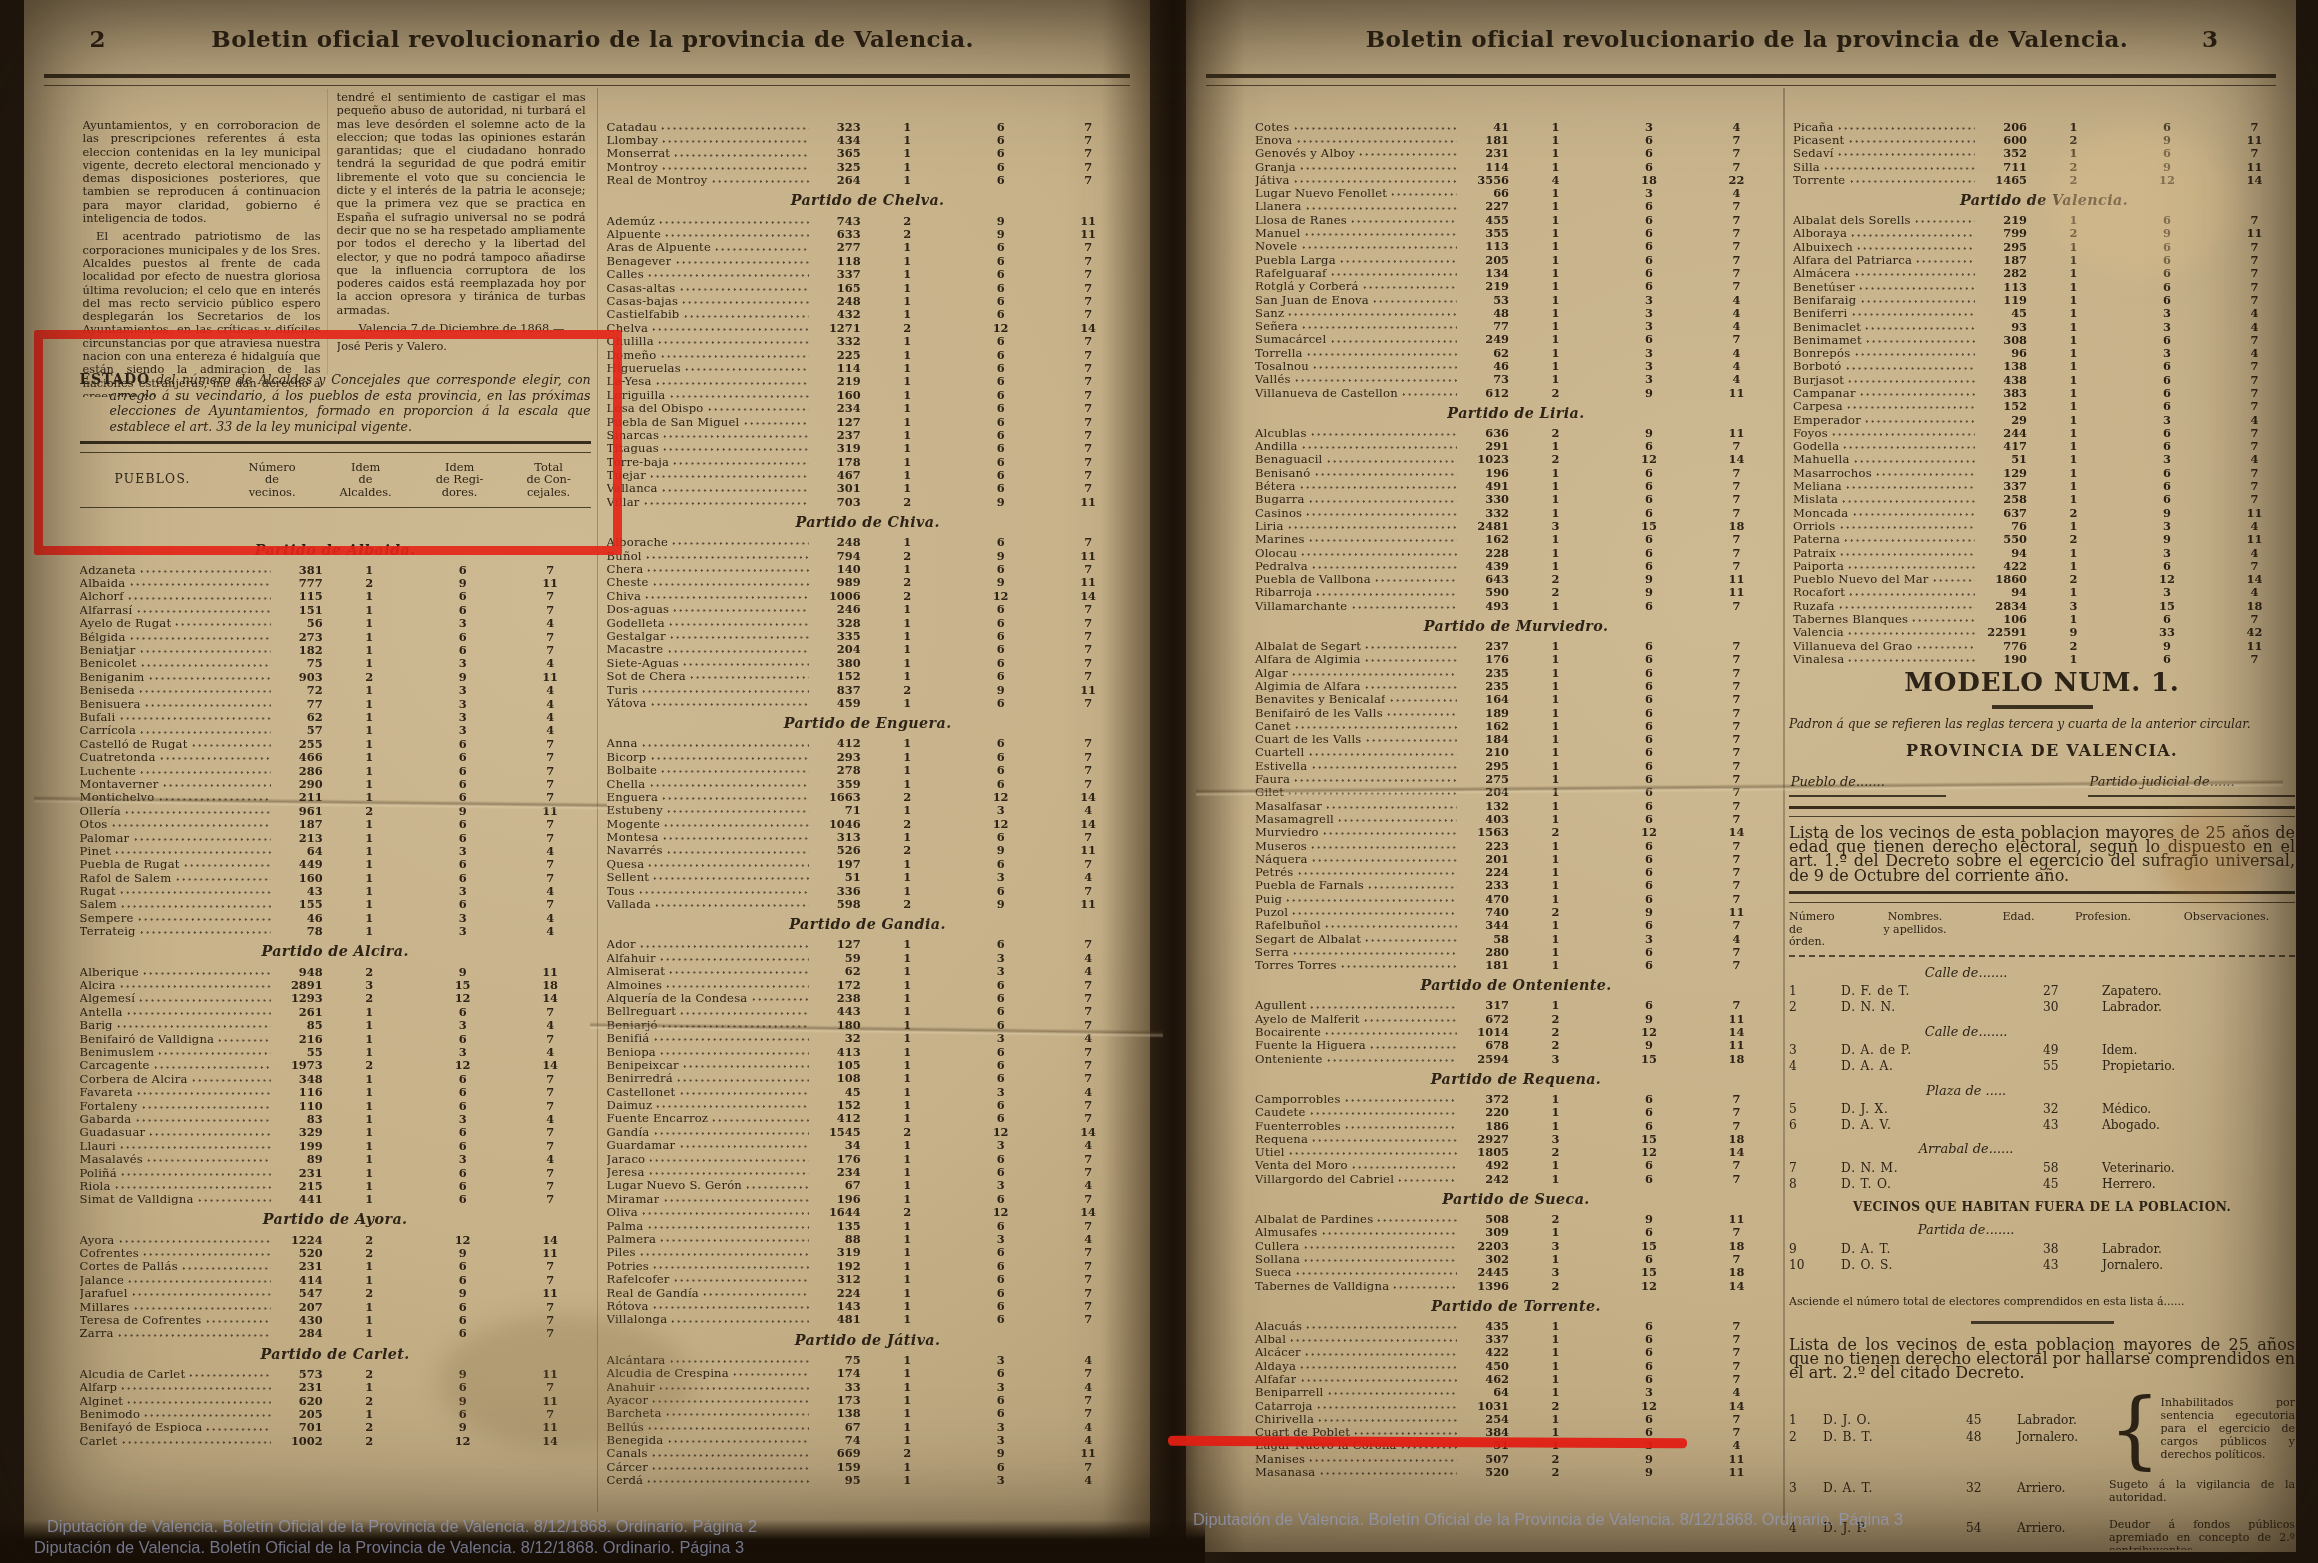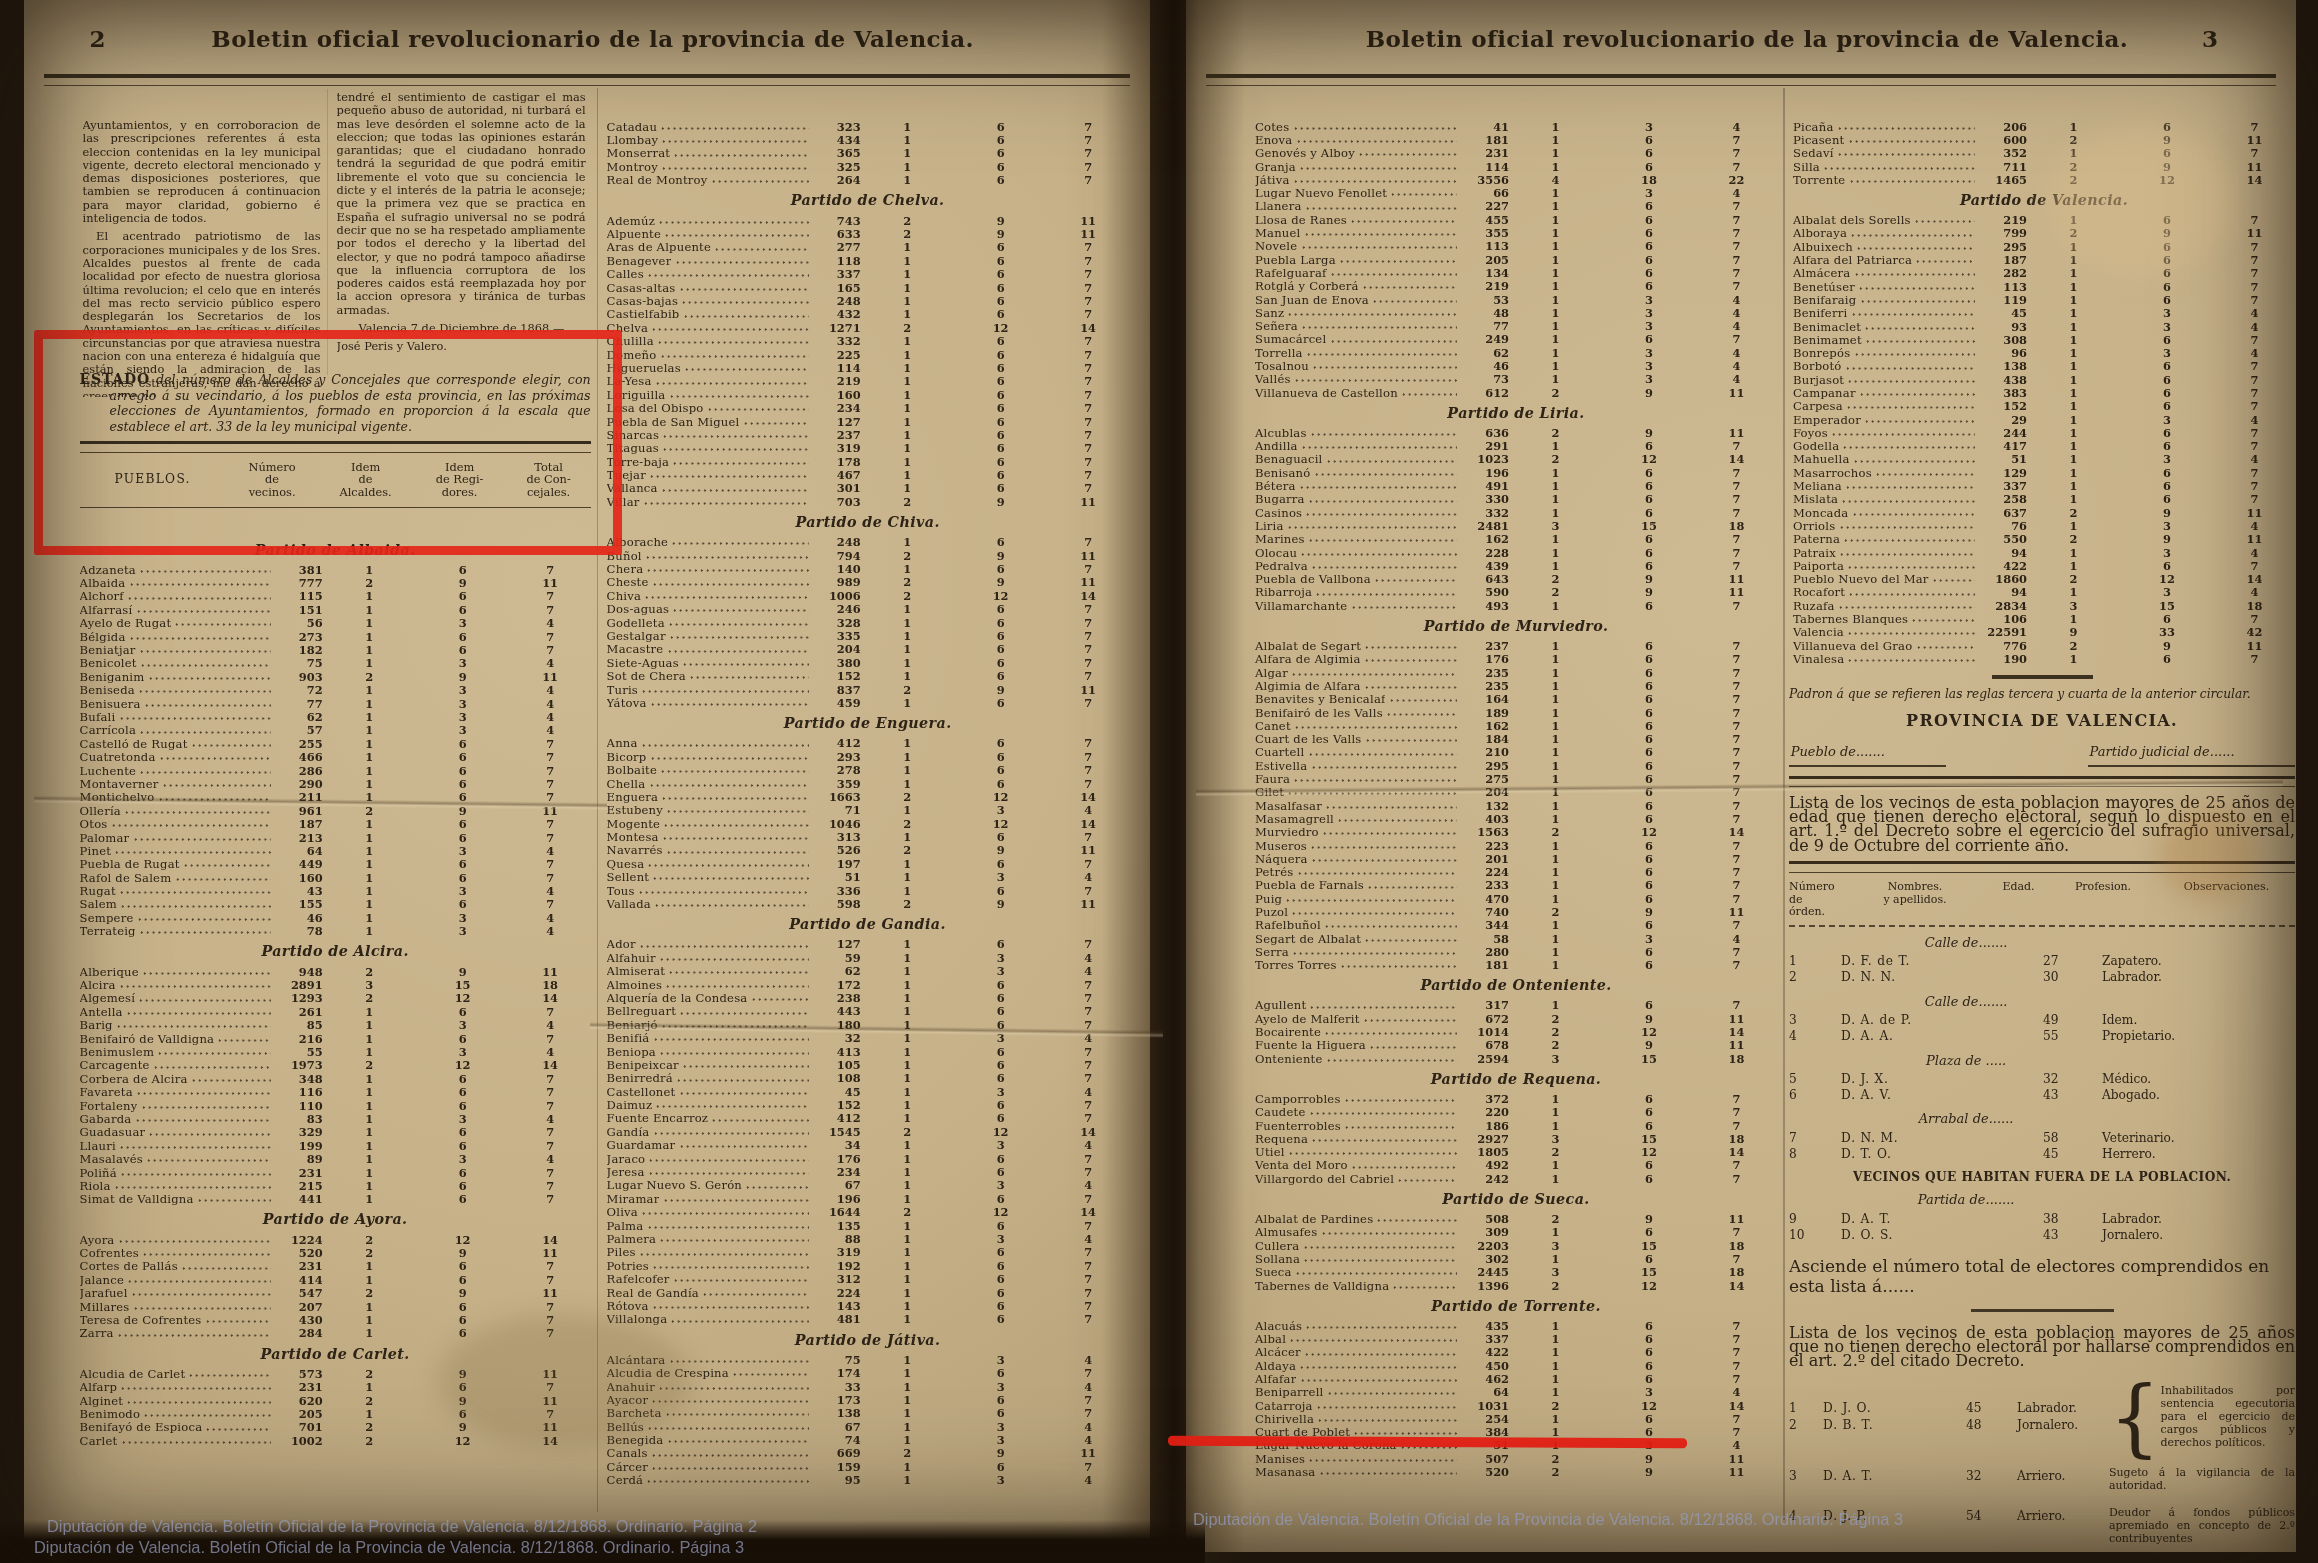--- a/index.html
+++ b/index.html
@@ -73,21 +73,21 @@
   .m-intro{font-size:16px;line-height:14.3px;text-align:justify;margin:8.4px 0 0 0;}
   .m-drule{height:7.6px;border-top:3.4px solid rgba(44,34,20,.92);border-bottom:1.7px solid rgba(44,34,20,.8);margin:8.4px 0;}
   .mth{display:flex;align-items:flex-start;border-bottom:2.5px dashed rgba(44,34,20,.75);padding-bottom:6.7px;margin-top:3.4px;}
   .mth span{white-space:pre-line;font-size:11px;line-height:12.2px;}
   .mh-n{flex:0 0 52px;} .mh-nom{flex:0 0 148px;text-align:center;} .mh-e{flex:0 0 59px;text-align:center;}
   .mh-p{flex:0 0 110px;text-align:center;} .mh-o{flex:1;text-align:center;}
   .street{font-style:italic;font-size:13px;margin:8.4px 0 3.4px 0;text-align:center;padding-right:30%;}
   .esect{font-weight:bold;font-size:12.2px;letter-spacing:0.4px;text-align:center;margin:8px 0 0 0;}
   .erow{display:flex;align-items:center;height:16px;font-size:12.2px;}
   .e-n{flex:0 0 52px;} .e-name{flex:0 0 202px;letter-spacing:0.8px;} .e-age{flex:0 0 59px;} .e-prof{flex:1;}
-  .asciende{font-size:17px;margin-top:13px;}
+  .asciende{font-size:11px;margin-top:22px;}
   .midrule{width:143px;height:3.4px;background:rgba(44,34,20,.85);margin:13.5px auto;}
   .l2g1{display:flex;align-items:center;margin-top:11.8px;}
   .l2rows{flex:0 0 320px;}
   .l2row{display:flex;align-items:center;height:17px;font-size:12.2px;}
   .l2-n{flex:0 0 34px;} .l2-name{flex:0 0 143px;letter-spacing:0.8px;} .l2-age{flex:0 0 51px;} .l2-prof{flex:1;}
   .brace{flex:0 0 22px;font-size:81px;line-height:72px;font-weight:400;transform:scaleY(1.05);color:#2d2316;}
   .obs{flex:1;font-size:11px;line-height:13px;text-align:justify;}
   .l2single{display:flex;align-items:flex-start;margin-top:13.5px;}
   .l2single .l2rows{padding-top:1.7px;}
 
@@ -2426,20 +2426,21 @@
           <span class="pname">Vinalesa</span>
           <span class="dots"></span>
           <span class="num vec">190</span>
           <span class="num alc">1</span>
           <span class="num reg">6</span>
           <span class="num tot">7</span>
         </div>
       </div>
 
     <div class="modelo">
+      <div class="m-title">MODELO NUM. 1.</div>
       <div class="m-rule"></div>
       <div class="m-sub">Padron á que se refieren las reglas tercera y cuarta de la anterior circular.</div>
       <div class="m-prov">PROVINCIA DE VALENCIA.</div>
       <div class="m-pueblo">
         <span class="pp1">Pueblo de.......</span>
         <span class="pp2">Partido judicial de......</span>
       </div>
       <div class="m-drule"></div>
       <div class="m-intro">Lista de los vecinos de esta poblacion mayores de 25 años de edad que tienen derecho electoral, segun lo dispuesto en el art. 1.º del Decreto sobre el egercicio del sufragio universal, de 9 de Octubre del corriente año.</div>
       <div class="m-drule"></div>

